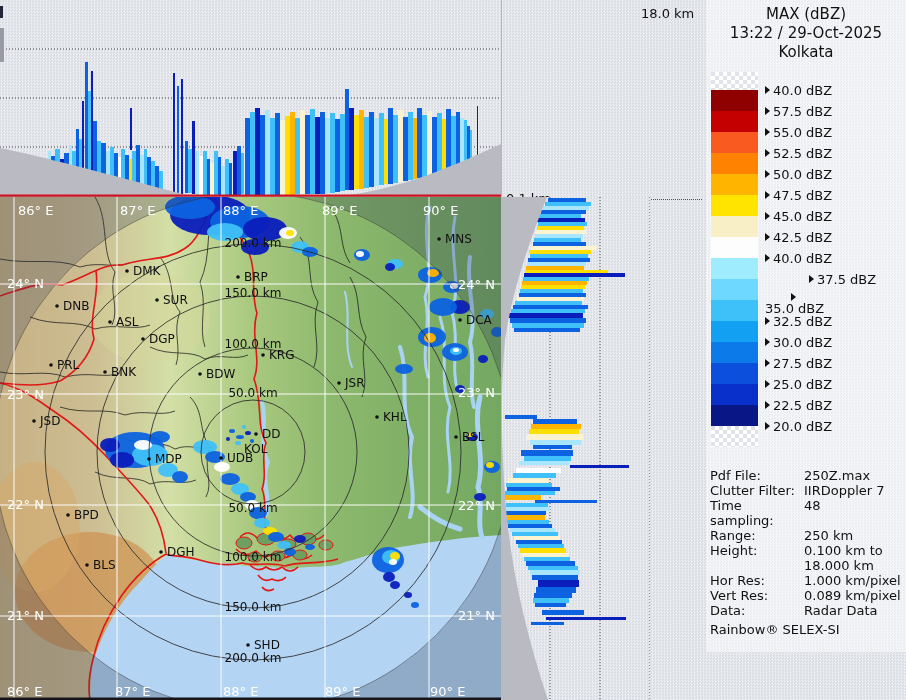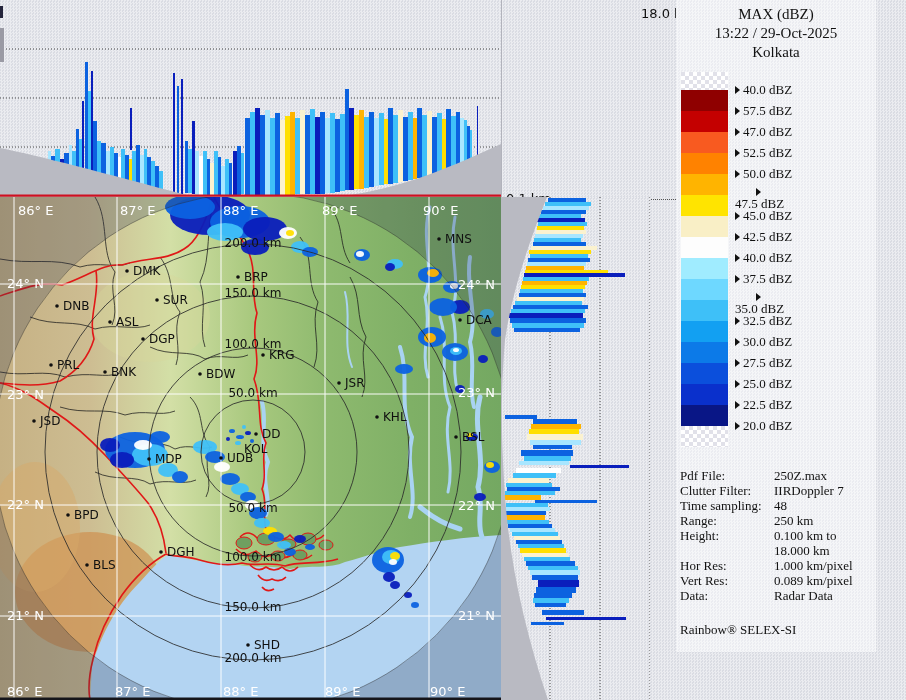--- a/index.html
+++ b/index.html
@@ -8,21 +8,21 @@
   .dither{background-color:#dadce3;
     background-image:conic-gradient(rgba(255,255,255,.45) 25%, transparent 0 50%, rgba(255,255,255,.45) 0 75%, transparent 0);
     background-size:3px 3px;}
   .lightdither{background-color:#ebecf1;
     background-image:conic-gradient(rgba(255,255,255,.5) 25%, transparent 0 50%, rgba(255,255,255,.5) 0 75%, transparent 0);
     background-size:3px 3px;}
   .abs{position:absolute;}
   #top-profile{left:0;top:0;width:501px;height:197px;border-right:1px solid #b2b3bc;}
   #right-profile{left:501px;top:197px;width:149px;height:503px;}
   #map-panel{left:0;top:197px;width:501px;height:503px;}
-  #legend{left:676px;top:0;width:200px;height:652px;font-family:Liberation Serif, serif;}
+  #legend{left:706px;top:0;width:200px;height:652px;}
   #gutter-label-top{left:641px;top:6px;font-size:13px;}
   #gutter-label-mid{left:506px;top:191px;font-size:13px;}
   #gutter-dotted{left:638px;top:199px;width:64px;border-top:1px dotted #555;height:0;}
   #legend-title{left:0;top:5px;width:200px;text-align:center;font-size:15px;line-height:19px;}
   #legend-scale{left:5px;top:72px;width:190px;height:375px;}
   .checker{background-image:conic-gradient(#ffffff 25%,#e1e1e9 0 50%,#ffffff 0 75%,#e1e1e9 0);
     background-size:8px 8px;}
   .band{position:absolute;left:0;width:47px;}
   .scale-label{position:absolute;left:54px;height:14px;font-size:13px;white-space:nowrap;display:flex;align-items:center;}
   .tri{width:0;height:0;border-left:5px solid #111;border-top:4px solid transparent;
@@ -538,47 +538,47 @@
         <div class="scale-label" style="top: 11px;">
           <span class="tri"></span>
           <span>40.0 dBZ</span>
         </div>
         <div class="scale-label" style="top: 32px;">
           <span class="tri"></span>
           <span>57.5 dBZ</span>
         </div>
         <div class="scale-label" style="top: 53px;">
           <span class="tri"></span>
-          <span>47.0 dBZ</span>
+          <span>55.0 dBZ</span>
         </div>
         <div class="scale-label" style="top: 74px;">
           <span class="tri"></span>
           <span>52.5 dBZ</span>
         </div>
         <div class="scale-label" style="top: 95px;">
           <span class="tri"></span>
           <span>50.0 dBZ</span>
         </div>
-        <div class="scale-label" style="top: 116px; flex-direction: column;">
+        <div class="scale-label" style="top: 116px;">
           <span class="tri"></span>
           <span>47.5 dBZ</span>
         </div>
         <div class="scale-label" style="top: 137px;">
           <span class="tri"></span>
           <span>45.0 dBZ</span>
         </div>
         <div class="scale-label" style="top: 158px;">
           <span class="tri"></span>
           <span>42.5 dBZ</span>
         </div>
         <div class="scale-label" style="top: 179px;">
           <span class="tri"></span>
           <span>40.0 dBZ</span>
         </div>
-        <div class="scale-label" style="top: 200px;">
+        <div class="scale-label" style="top: 200px; margin-left: 44px;">
           <span class="tri"></span>
           <span>37.5 dBZ</span>
         </div>
         <div class="scale-label" style="top: 221px; flex-direction: column;">
           <span class="tri"></span>
           <span>35.0 dBZ</span>
         </div>
         <div class="scale-label" style="top: 242px;">
           <span class="tri"></span>
           <span>32.5 dBZ</span>

